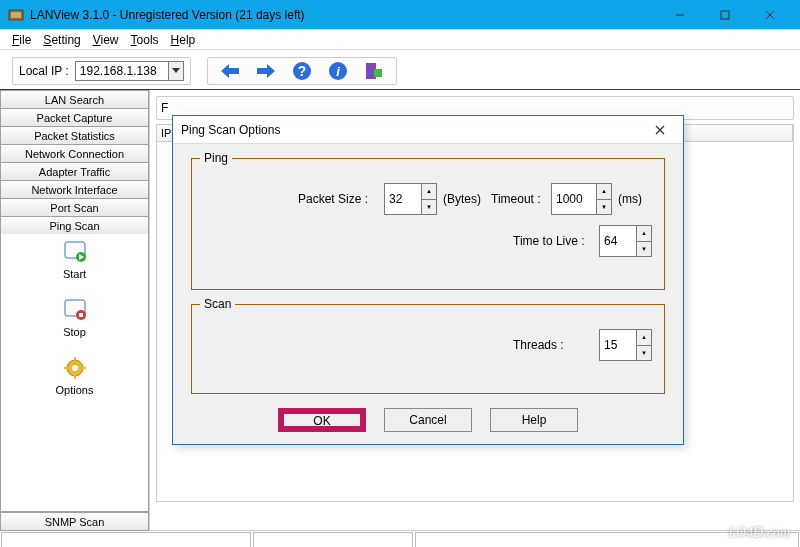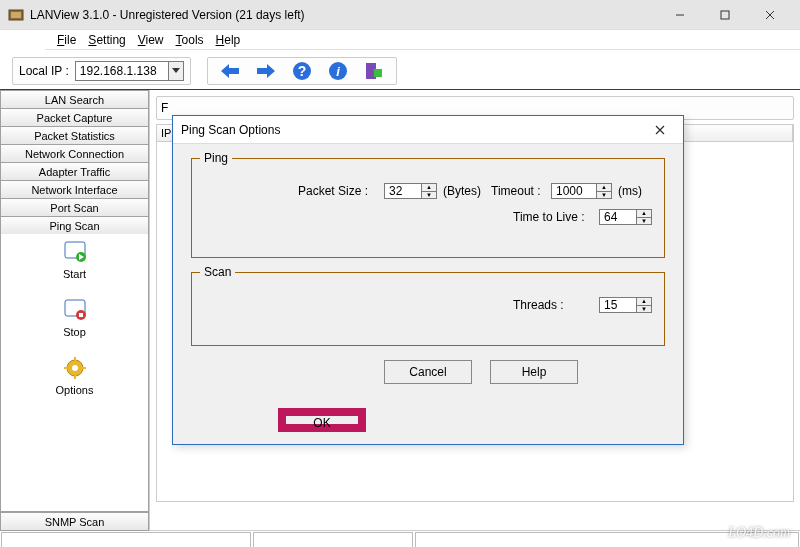--- a/index.html
+++ b/index.html
@@ -1,27 +1,27 @@
 <!DOCTYPE html>
 <html><head>
 <meta charset="utf-8">
 <style>
 * { box-sizing: border-box; margin: 0; padding: 0; font-family: "Segoe UI", Tahoma, sans-serif; }
 body { background: #fff; width: 800px; height: 547px; overflow: hidden; position: relative; }
 
 
-.titlebar { height: 30px; background: #e5e5e5; border-bottom: 1px solid #ddd; display: flex; align-items: center; padding: 0 8px; }
+.titlebar { height: 30px; background: #0ea5e9; border-bottom: 1px solid #ddd; display: flex; align-items: center; padding: 0 8px; }
 .titlebar .app-icon { width: 16px; height: 16px; margin-right: 6px; }
 .titlebar .title-text { font-size: 12px; color: #000; flex: 1; }
 .titlebar .win-controls { display: flex; }
 .titlebar .win-btn { width: 45px; height: 28px; display: flex; align-items: center; justify-content: center; cursor: pointer; }
 .titlebar .win-btn svg { width: 10px; height: 10px; }
 
 
-.menubar { height: 20px; display: flex; align-items: center; padding: 0 6px; font-size: 12px; border-bottom: 1px solid #e0e0e0; margin-left: 45px; }
+.menubar { height: 20px; display: flex; align-items: center; padding: 0 6px; font-size: 12px; border-bottom: 1px solid #e0e0e0; }
 .menubar .menu-item { padding: 1px 6px; cursor: pointer; }
 .menubar .menu-item .ul { text-decoration: underline; }
 
 
 .toolbar { height: 38px; border-top: 1px solid #fff; border-bottom: 1px solid #14532d; display: flex; align-items: center; padding: 0 12px; margin-top:2px; }
 .toolbar-panel { border: 1px solid #ccc; border-radius: 2px; padding: 3px 6px; display: flex; align-items: center; height: 28px; background:#fdfdfd; }
 .toolbar .label { font-size: 12px; margin-right: 6px; }
 .toolbar .combo { display: flex; border: 1px solid #7a7a7a; background: #fff; height: 20px; }
 .toolbar .combo input { border: none; font-size: 12px; padding: 0 4px; width: 92px; outline: none; }
 .toolbar .combo .drop { width: 15px; border-left: 1px solid #7a7a7a; display: flex; align-items: center; justify-content: center; cursor: pointer; background: #efefef; }
@@ -46,29 +46,29 @@
 
 .dialog { position: absolute; left: 172px; top: 115px; width: 512px; height: 330px; background: #f0f0f0; border: 1px solid #2a6ebb; box-shadow: 3px 3px 8px rgba(0,0,0,0.15); }
 .dialog .dlg-titlebar { height: 28px; background: #fff; display: flex; align-items: center; padding: 0 8px; border-bottom: 1px solid #ddd; }
 .dialog .dlg-titlebar .t { flex: 1; font-size: 12px; }
 .dialog .dlg-titlebar .close { width: 30px; height: 24px; display: flex; align-items: center; justify-content: center; cursor: pointer; }
 .dialog .dlg-body { padding: 14px 18px; }
 .groupbox { border: 1px solid #a16207; position: relative; padding: 20px 12px 28px; margin-bottom: 14px; }
 .groupbox .legend { position: absolute; top: -8px; left: 8px; background: #f0f0f0; padding: 0 4px; font-size: 12px; }
 .row { display: flex; align-items: center; margin: 4px 0; font-size: 12px; justify-content: flex-end; }
 .row .lbl { width: 86px; }
-.spin { display: flex; border: 1px solid #7a7a7a; background: #fff; height: 16px; }
+.spin { display: flex; border: 1px solid #7a7a7a; background: #fff; height: 32px; }
 .spin input { border: none; width: 36px; font-size: 12px; padding: 0 4px; outline: none; text-align:left;}
 .spin .arrows { width: 15px; display: flex; flex-direction: column; border-left: 1px solid #7a7a7a; }
 .spin .arrows .a { flex: 1; background: #efefef; display:flex; align-items:center; justify-content:center; cursor:pointer; font-size:6px;}
 .spin .arrows .a:first-child { border-bottom: 1px solid #7a7a7a; }
 .unit { margin: 0 10px 0 6px; }
 .dlg-buttons { display: flex; justify-content: center; gap: 18px; padding: 0 18px; }
 .dlg-buttons button { width: 88px; height: 24px; font-size: 12px; background: #efefef; border: 1px solid #888; cursor: pointer; }
-.dlg-buttons button.default { border: 8px solid #be185d; margin-top: 48px; }
+.dlg-buttons button.default { border: 6px solid #be185d; }
 
 .watermark { position: absolute; right: 10px; bottom: 6px; font-size: 14px; color: rgba(255,255,255,0.85); font-style: italic; text-shadow: 0 0 3px rgba(0,0,0,0.5); font-family: Liberation Serif, serif;}
 </style>
 </head>
 <body>
 
 <div class="titlebar">
   <span class="app-icon">
     <svg viewBox="0 0 16 16">
         <rect x="1" y="3" width="14" height="10" fill="#8b6a3a" stroke="#5a4222"></rect>

